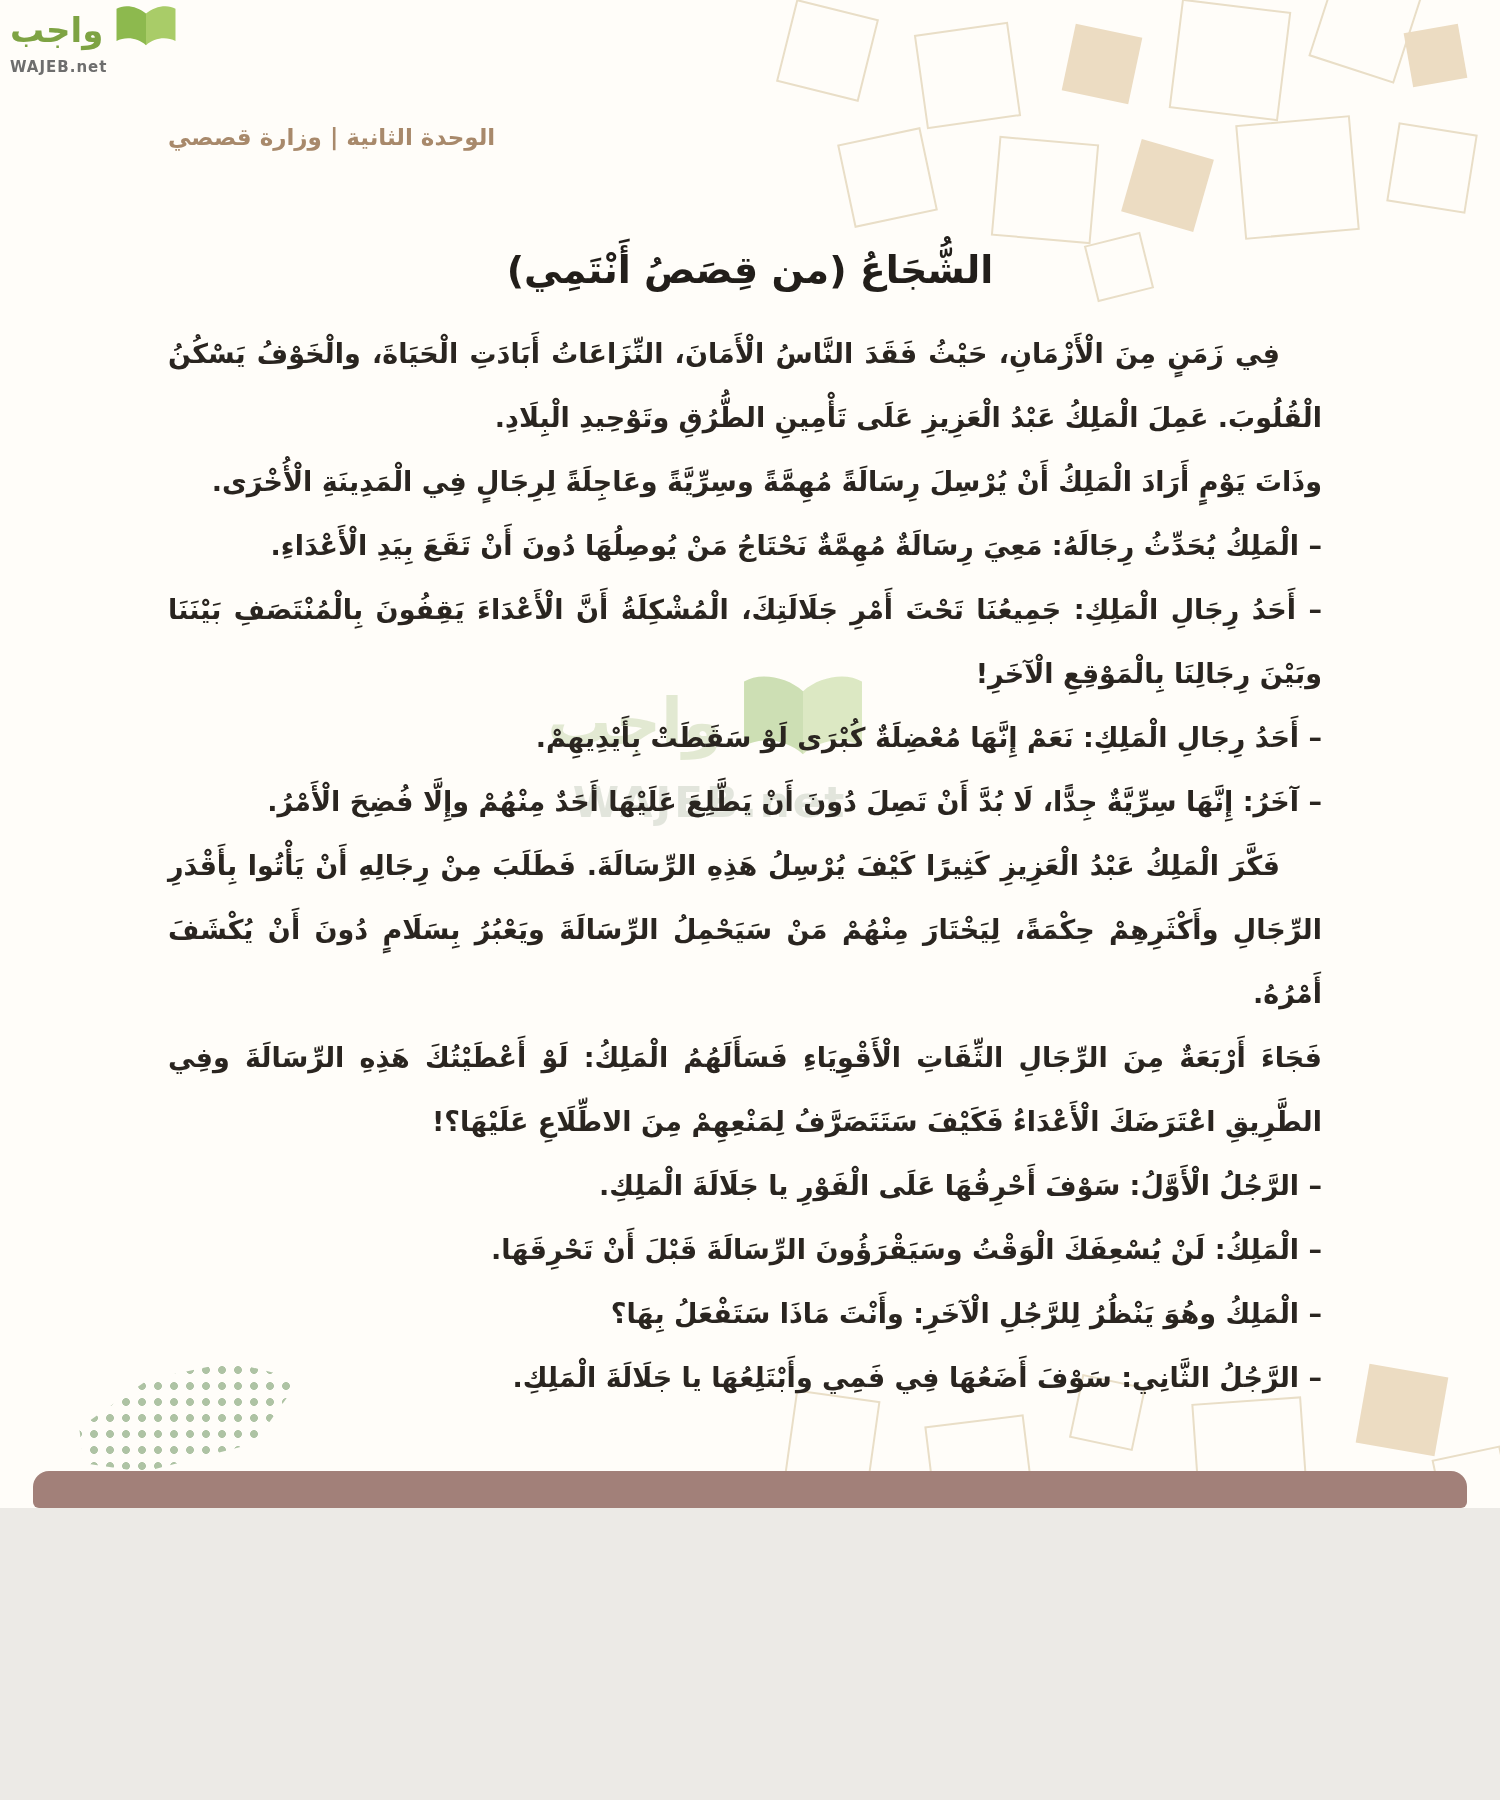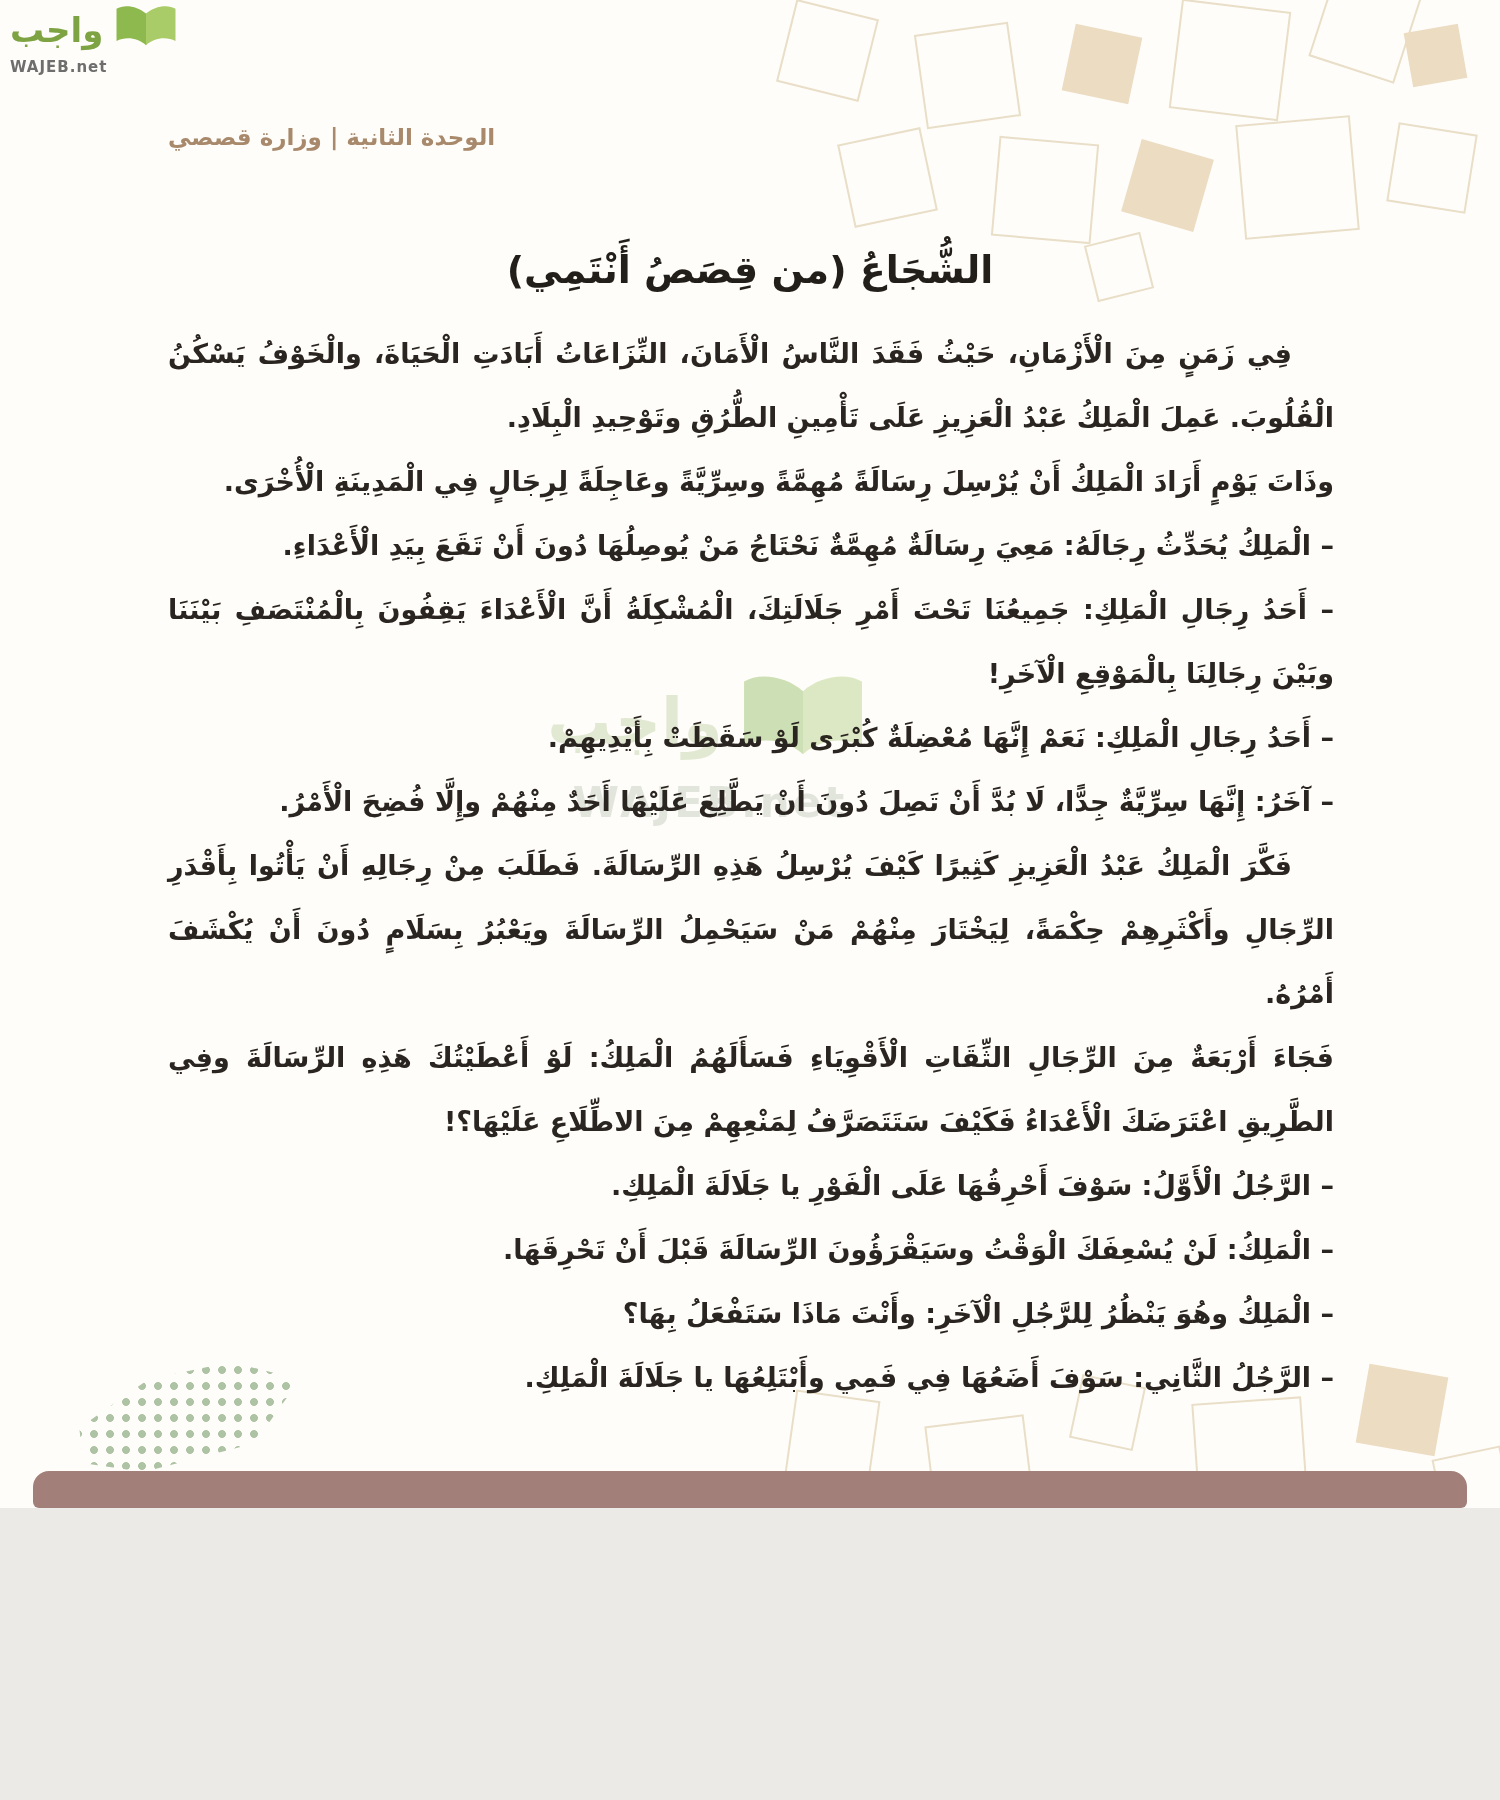--- a/index.html
+++ b/index.html
@@ -29,21 +29,21 @@
 
   
   #title {
     position:absolute; top:248px; left:0; right:0; z-index:3;
     text-align:center; direction:rtl;
     font-size:38px; font-weight:bold; color:#221e1a;
   }
 
   
   #story {
-    position:absolute; left:168px; right:166px; top:322px; z-index:3;
+    position:absolute; left:168px; right:178px; top:322px; z-index:3;
     direction:rtl; text-align:justify;
     font-size:27px; font-weight:bold; color:#2a2520; line-height:64px;
   }
   #story p { margin:0; }
   #story p.indent { text-indent:42px; }
 
   
   #watermark {
     position:absolute; left:545px; top:672px; width:330px; z-index:1;
     text-align:center; opacity:0.55; pointer-events:none;

